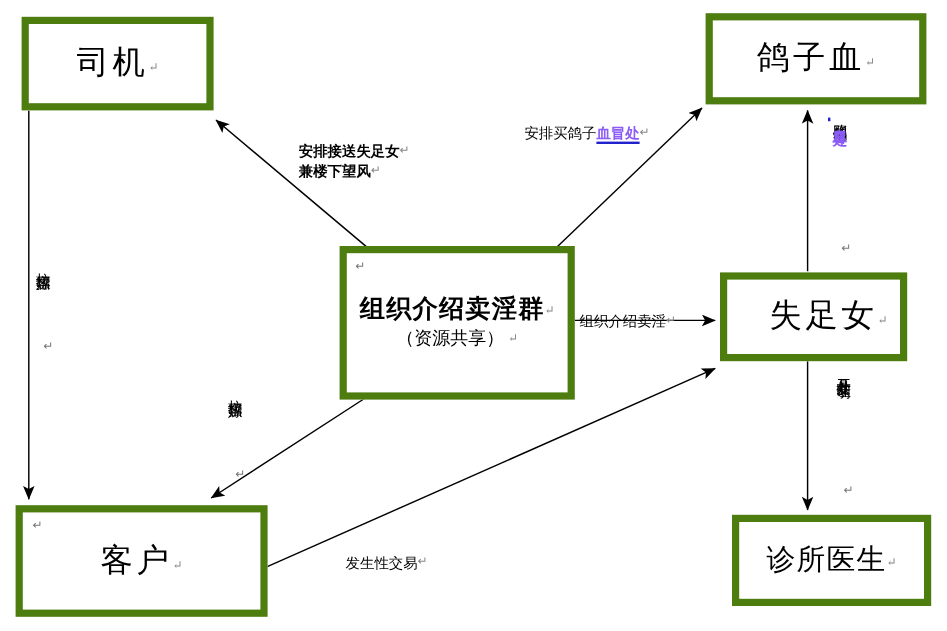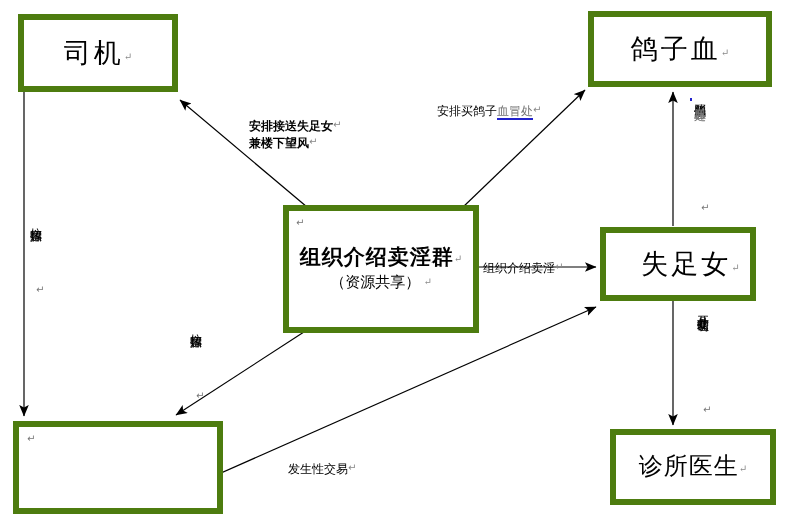--- a/index.html
+++ b/index.html
@@ -76,21 +76,22 @@
   .lbl.bold { font-weight: bold; }
   .lbl.vert {
     writing-mode: vertical-rl;
     text-orientation: upright;
     white-space: nowrap;
     line-height: 1.0;
     letter-spacing: 1px;
   }
   .hl {
     border-bottom: 2px solid #2222cc;
-    color: #737373;
+    color: #8b5cf6;
+    font-weight: bold;
   }
   .lbl.vert .hl {
     border-bottom: none;
     border-left: 2px solid #2222cc;
     padding-left: 1px;
   }
 </style>
 </head>
 <body>
 
@@ -133,20 +134,21 @@
     <span class="ttl"><span>组织介绍卖淫群</span><span class="para-mark">↵</span></span>
     <span class="sub"><span>（资源共享）</span><span class="para-mark">&nbsp;↵</span></span>
   </div>
 
   <div class="node" style="left:600px; top:227px; width:156px; height:74px;padding-left:25px;">
     <span class="ttl"><span>失足女</span><span class="para-mark">↵</span></span>
   </div>
 
   <div class="node" style="left:13px; top:421px; width:210px; height:93px;">
     <span class="pilcrow" style="left:8px; top:6px;">↵</span>
+    <span class="ttl"><span>客户</span><span class="para-mark">↵</span></span>
   </div>
 
   <div class="node" style="left:610px; top:429px; width:166px; height:76px;">
     <span class="ttl" style="font-size:24px; letter-spacing:1px;"><span>诊所医生</span><span class="para-mark">↵</span></span>
   </div>
 
   <div class="lbl bold" style="left:249px; top:106px;margin-top:12px;">
     <div><span>安排接送失足女</span><span class="para-mark">↵</span></div>
     <div><span>兼楼下望风</span><span class="para-mark">↵</span></div>
   </div>

